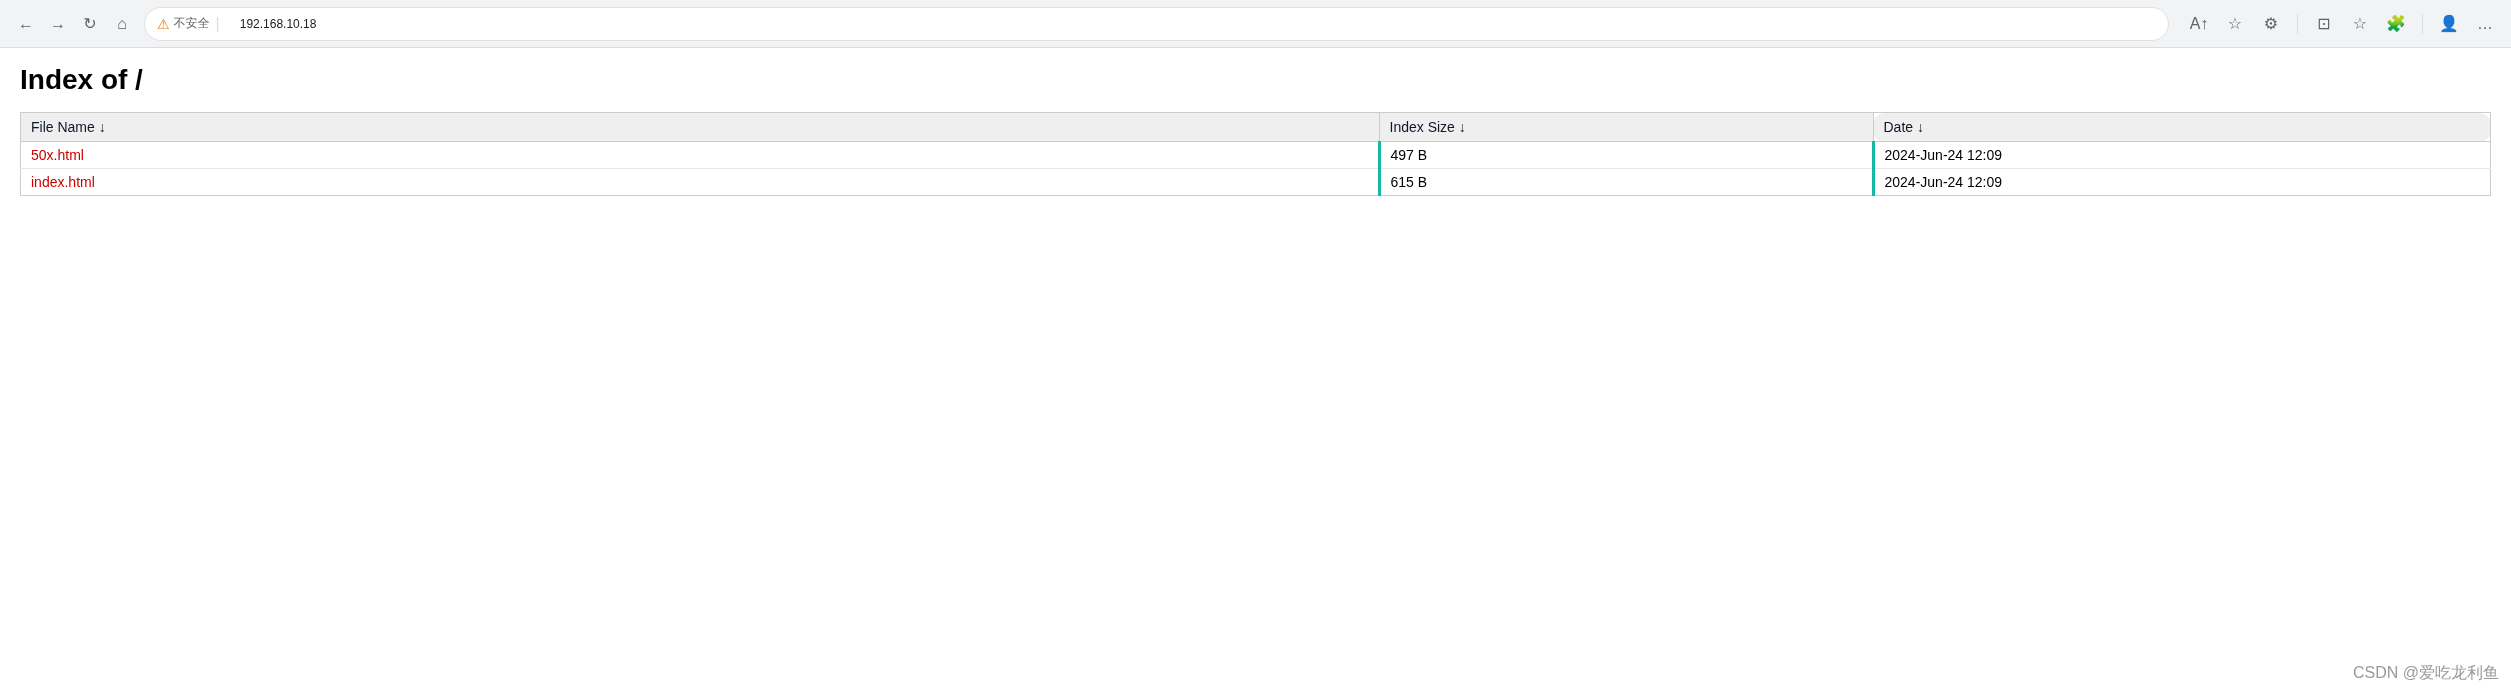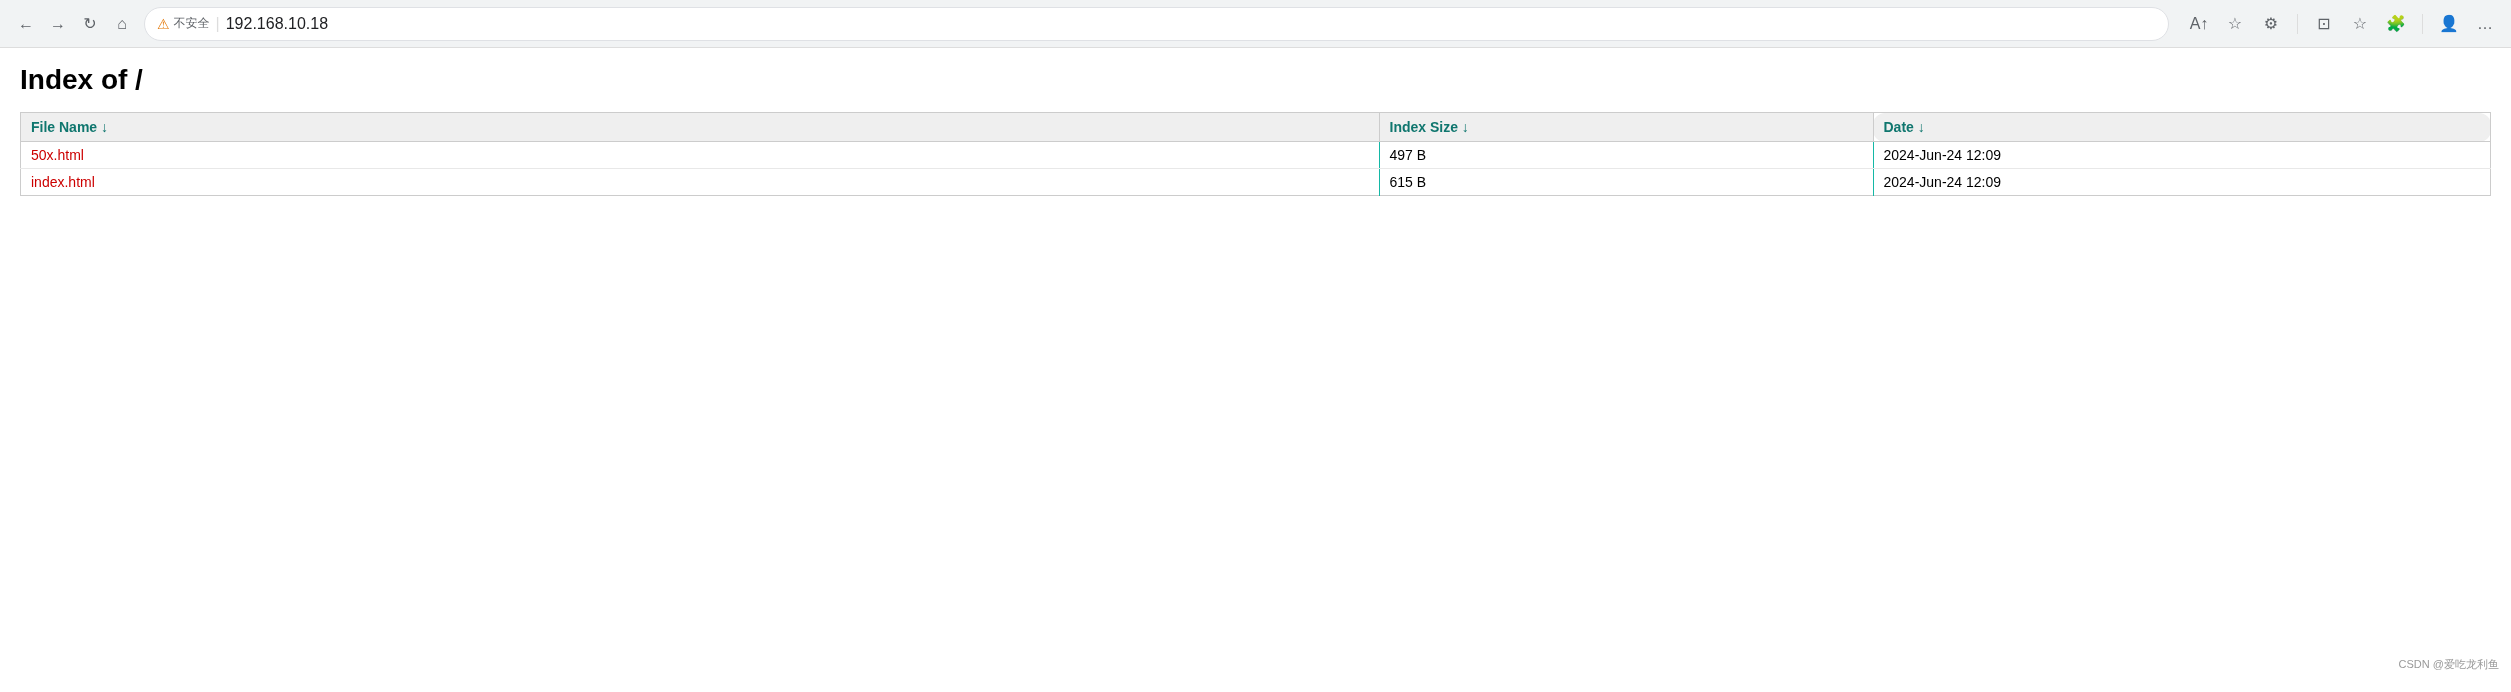--- a/index.html
+++ b/index.html
@@ -72,21 +72,22 @@
       font-size: 14px;
     }
 
     .divider-bar {
       color: #ddd;
       font-size: 16px;
     }
 
     .address-text {
       color: #202124;
-      font-size: 16px;
+      font-size: 12px;
+      margin-left: 14px;
     }
 
     .toolbar-icons {
       display: flex;
       align-items: center;
       gap: 8px;
       margin-left: 8px;
     }
 
     .toolbar-icon-btn {
@@ -139,21 +140,21 @@
     }
 
     .file-table th:last-child {
       border-right: none;
       border-radius: 12px;
     }
 
     .file-table td {
       padding: 5px 10px;
       border-bottom: 1px solid #e8e8e8;
-      border-right: 1px solid #14b8a6;
+      border-right: 3px solid #14b8a6;
     }
 
     .file-table td:last-child {
       border-right: none;
     }
 
     .file-table tr:last-child td {
       border-bottom: none;
     }
 
@@ -163,36 +164,35 @@
 
     .col-size {
       width: 20%;
     }
 
     .col-date {
       width: 25%;
     }
 
     .sort-link {
-      color: #0f766e;
+      color: #0f172a;
       text-decoration: none;
       cursor: pointer;
-      font-weight: bold;
     }
 
     .file-link {
       color: #c00;
       text-decoration: none;
     }
 
     .watermark {
       position: fixed;
-      bottom: 20px;
+      bottom: 8px;
       right: 12px;
-      font-size: 11px;
+      font-size: 16px;
       color: #999;
     }
   </style>
 </head>
 <body>
 
 <div class="browser-chrome">
   <div class="nav-buttons">
     <button class="nav-btn">←</button>
     <button class="nav-btn">→</button>

